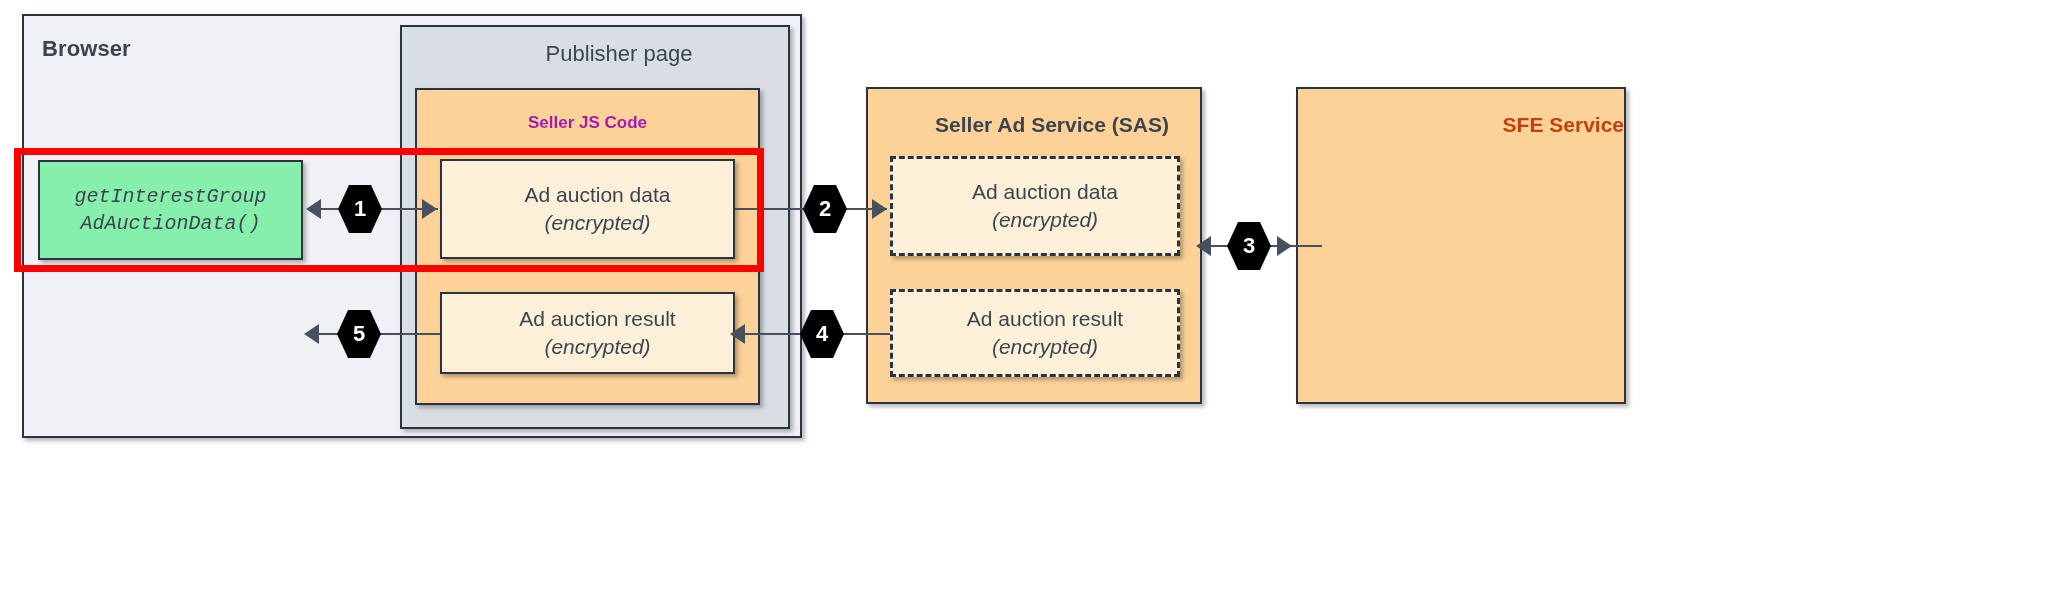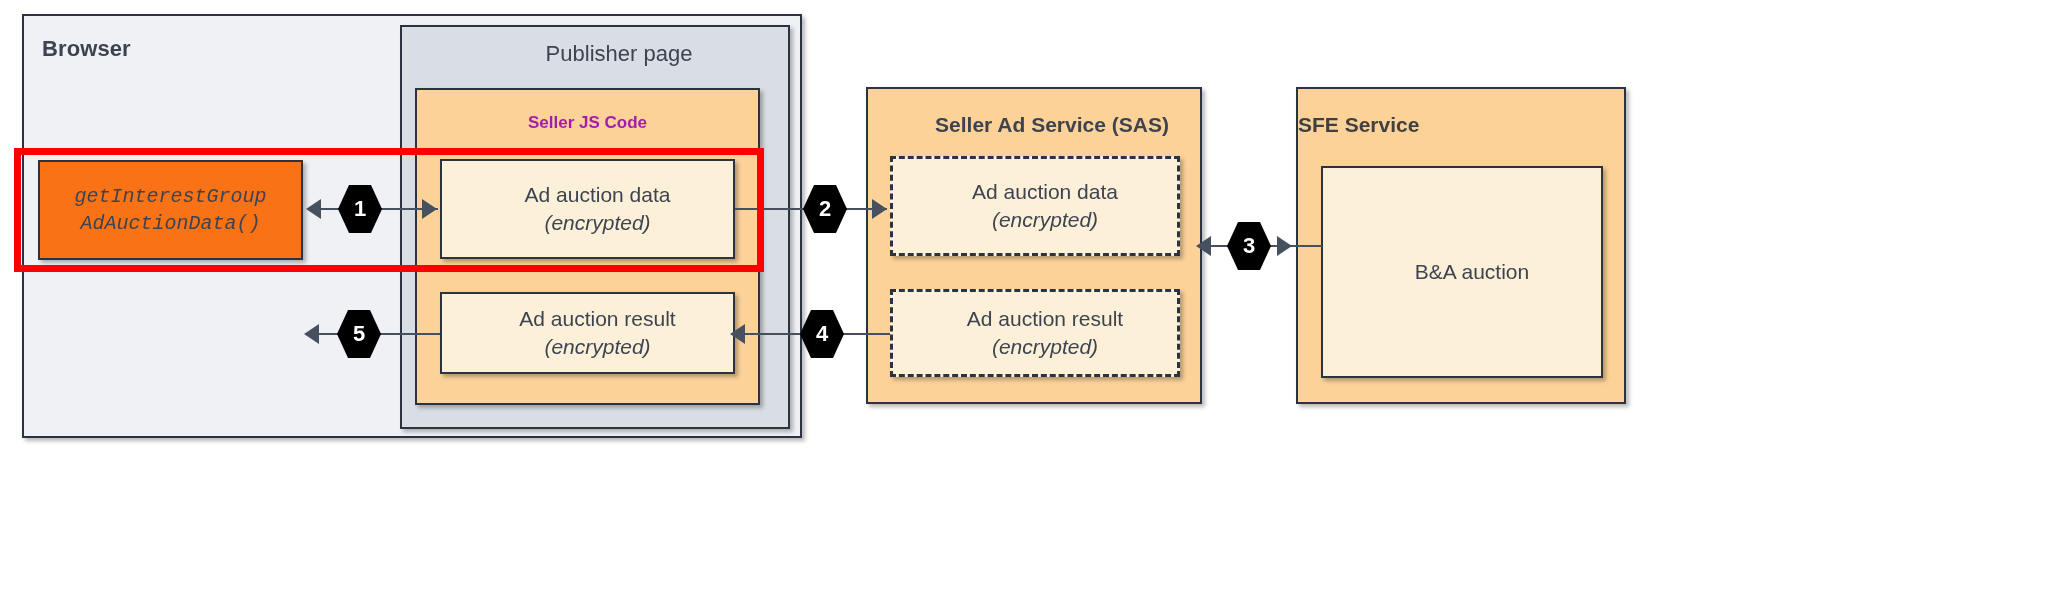--- a/index.html
+++ b/index.html
@@ -57,26 +57,26 @@
     text-align:center;font-size:21px;font-weight:bold;color:#3d4450;padding-left:36px;
   }
 
   
   .sfe{
     left:1296px;top:87px;width:330px;height:317px;
     background:#fcd299;border:2.5px solid #2b3340;
   }
   .sfe-title{
     position:absolute;left:0;right:0;top:24px;
-    text-align:left;font-size:21px;font-weight:bold;color:#404040;
+    text-align:right;font-size:21px;font-weight:bold;color:#c2410c;
   }
 
   
   .apibox{
-    background:#f97316;border:2.5px solid #2b3340;
+    background:#86efac;border:2.5px solid #2b3340;
     display:flex;align-items:center;justify-content:center;
     text-align:center;
     font-family:"Liberation Mono","DejaVu Sans Mono",monospace;
     font-style:italic;font-size:20px;color:#3d4450;line-height:1.35;
   }
   .api1{left:38px;top:160px;width:265px;height:100px;}
   .api2{left:38px;top:290px;width:265px;height:88px;}
 
   
   .databox{
@@ -172,23 +172,20 @@
 
   <div class="bx databox dashed d-sasres shadow">
     <span>Ad auction result</span>
     <span class="em">(encrypted)</span>
   </div>
 
   <div class="bx sfe shadow">
     <div class="sfe-title">SFE Service</div>
   </div>
 
-  <div class="bx databox d-bna shadow">
-    <span>B&amp;A auction</span>
-  </div>
 
   <div class="line" style="left:320px;top:208px;width:118px;"></div>
   <div class="arrowhead arrow-left" style="left:306px;top:199px;"></div>
   <div class="arrowhead arrow-right" style="left:422px;top:199px;"></div>
   <div class="hex" style="left:338px;top:184px;">1</div>
 
   <div class="line" style="left:735px;top:208px;width:152px;"></div>
   <div class="arrowhead arrow-right" style="left:872px;top:199px;"></div>
   <div class="hex" style="left:803px;top:184px;">2</div>
 

